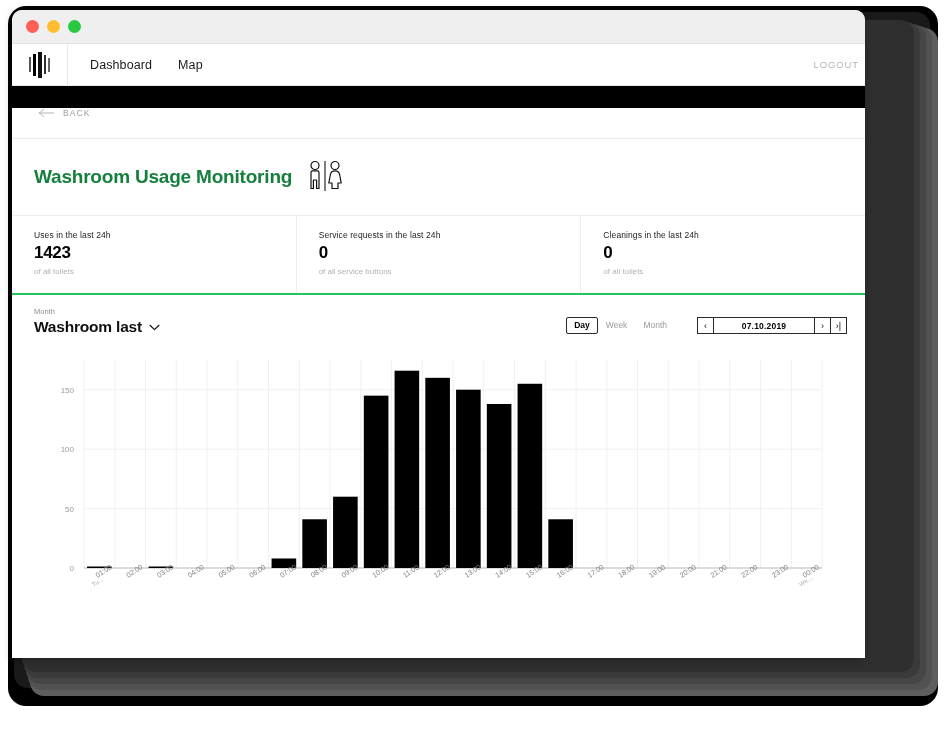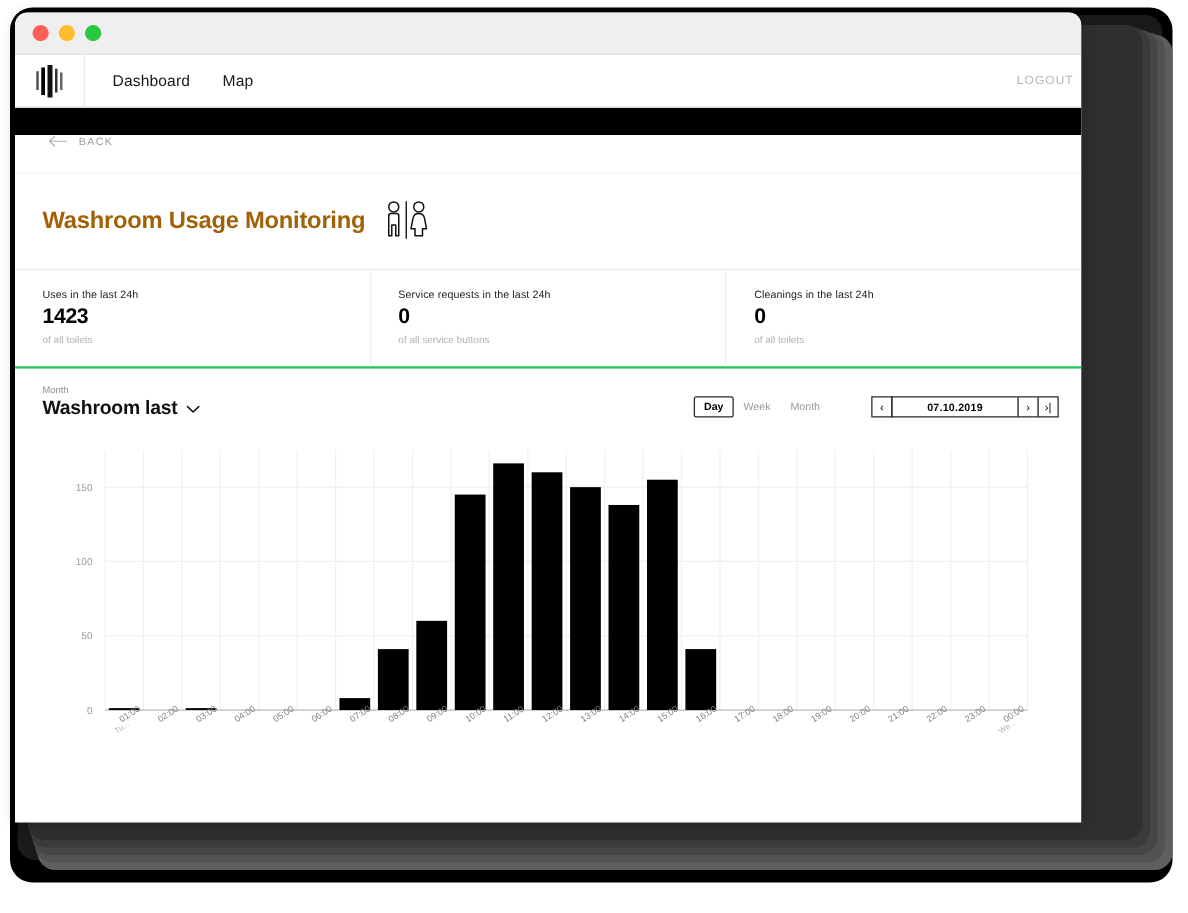--- a/index.html
+++ b/index.html
@@ -98,21 +98,21 @@
   .back-arrow { width: 15px; height: 10px; margin-right: 9px; display:block; }
   .back-label { font-size: 8.5px; letter-spacing: 1.1px; color: #9b9b9b; }
 
   
   .title-row {
     height: 77px; display: flex; align-items: center;
     padding-left: 22px; background: #fff;
     border-bottom: 1px solid #ededed;
   }
   .page-title {
-    font-size: 19px; font-weight: bold; color: #a16207;
+    font-size: 19px; font-weight: bold; color: #15803d;
     letter-spacing: -.2px;
   }
   .wc-icon { margin-left: 14px; }
 
   
   .stats {
     display: flex; height: 79px;
     border-bottom: 2px solid #22c55e; background: #fff;
   }
   .stat {
@@ -128,21 +128,21 @@
   .chart-head {
     height: 47px; display: flex; align-items: flex-end;
     justify-content: space-between;
     padding: 0 18px 6px 22px; background: #fff;
   }
   .chart-titles { display:flex; flex-direction: column; }
   .charts-kicker { font-size: 7.5px; color: #8d8d8d; margin-bottom: 2px; }
   .chart-title-row { display: flex; align-items: center; gap: 7px; }
   .chart-title { font-size: 15.5px; font-weight: bold; color: #111; letter-spacing: -.2px; }
 
-  .chart-controls { display: flex; align-items: flex-start; gap: 18px; padding-bottom:2px; }
+  .chart-controls { display: flex; align-items: flex-start; gap: 7px; padding-bottom:2px; }
   .range-btns { display: flex; align-items: center; gap: 0; margin-right: 16px; }
   .range-btn {
     font-size: 8.5px; font-weight: bold; color: #9a9a9a;
     padding: 3px 7px; cursor: pointer; background: transparent;
     border: 1px solid transparent; border-radius: 2px; line-height: 1;
   }
   .range-btn.active { color: #000; border-color: #2a2a2a; }
   .range-btn:not(.active){ font-weight: normal; }
 
   .date-nav { display: flex; align-items: stretch; height: 17px; }

